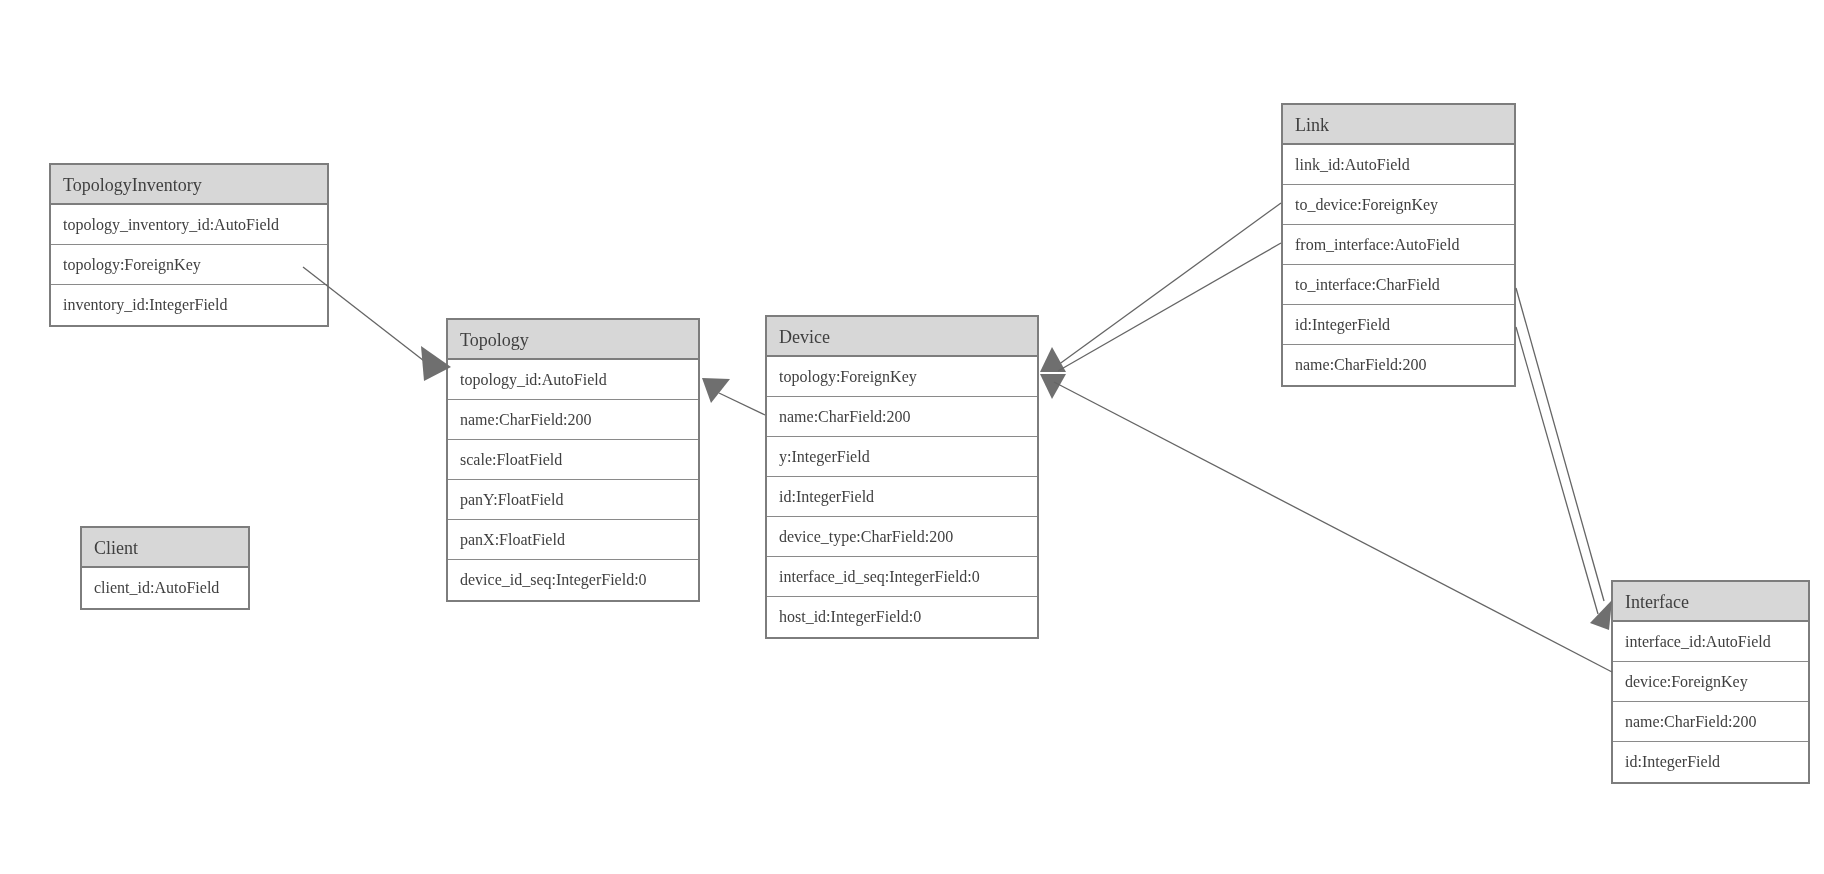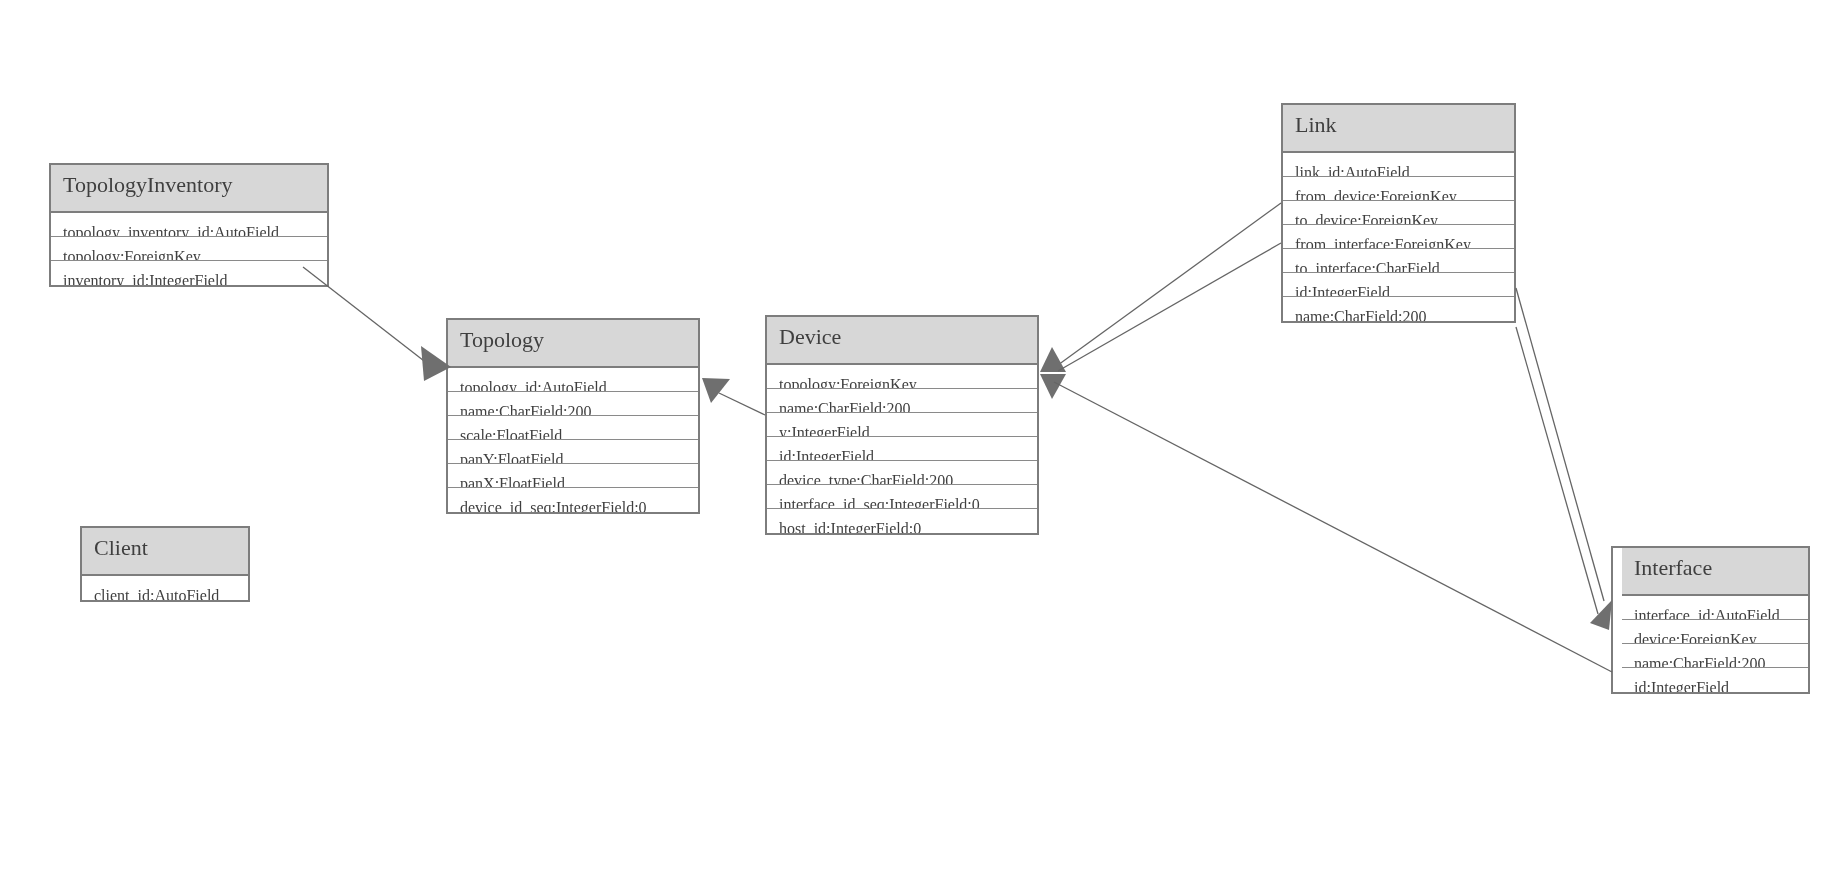--- a/index.html
+++ b/index.html
@@ -15,33 +15,33 @@
     font-family: "Liberation Serif", "DejaVu Serif", serif;
     overflow: hidden;
   }
   .entity {
     position: absolute;
     background: #ffffff;
     border: 2px solid #7d7d7d;
     box-sizing: border-box;
   }
   .entity-header {
-    height: 48px;
+    height: 40px;
     line-height: 40px;
     background: #d7d7d7;
     border-bottom: 2px solid #7d7d7d;
     padding: 0 12px;
-    font-size: 22px;
+    font-size: 18px;
     color: #3f3f3f;
     box-sizing: border-box;
     white-space: nowrap;
     overflow: hidden;
   }
   .entity-field {
-    height: 24px;
+    height: 40px;
     line-height: 39px;
     border-bottom: 1px solid #8a8a8a;
     padding: 0 12px;
     font-size: 16px;
     color: #3f3f3f;
     background: #ffffff;
     box-sizing: border-box;
     white-space: nowrap;
     overflow: hidden;
   }
@@ -95,28 +95,27 @@
         <div class="entity-field">name:CharField:200</div>
         <div class="entity-field">y:IntegerField</div>
         <div class="entity-field">id:IntegerField</div>
         <div class="entity-field">device_type:CharField:200</div>
         <div class="entity-field">interface_id_seq:IntegerField:0</div>
         <div class="entity-field">host_id:IntegerField:0</div>
       </div>
       <div class="entity" style="left: 1281px; top: 103px; width: 235px;">
         <div class="entity-header">Link</div>
         <div class="entity-field">link_id:AutoField</div>
-        <div class="entity-field">from_device:ForeignKey</div>
         <div class="entity-field">to_device:ForeignKey</div>
-        <div class="entity-field">from_interface:ForeignKey</div>
+        <div class="entity-field">from_interface:AutoField</div>
         <div class="entity-field">to_interface:CharField</div>
         <div class="entity-field">id:IntegerField</div>
         <div class="entity-field">name:CharField:200</div>
       </div>
-      <div class="entity" style="left: 1611px; top: 546px; width: 199px; padding-left: 9px;">
+      <div class="entity" style="left: 1611px; top: 580px; width: 199px;">
         <div class="entity-header">Interface</div>
         <div class="entity-field">interface_id:AutoField</div>
         <div class="entity-field">device:ForeignKey</div>
         <div class="entity-field">name:CharField:200</div>
         <div class="entity-field">id:IntegerField</div>
       </div>
     </div>
   <svg id="edges-svg" viewBox="0 0 1824 874" xmlns="http://www.w3.org/2000/svg">
       <g>
         <line x1="303" y1="267" x2="437" y2="371" stroke="#656565"></line>

